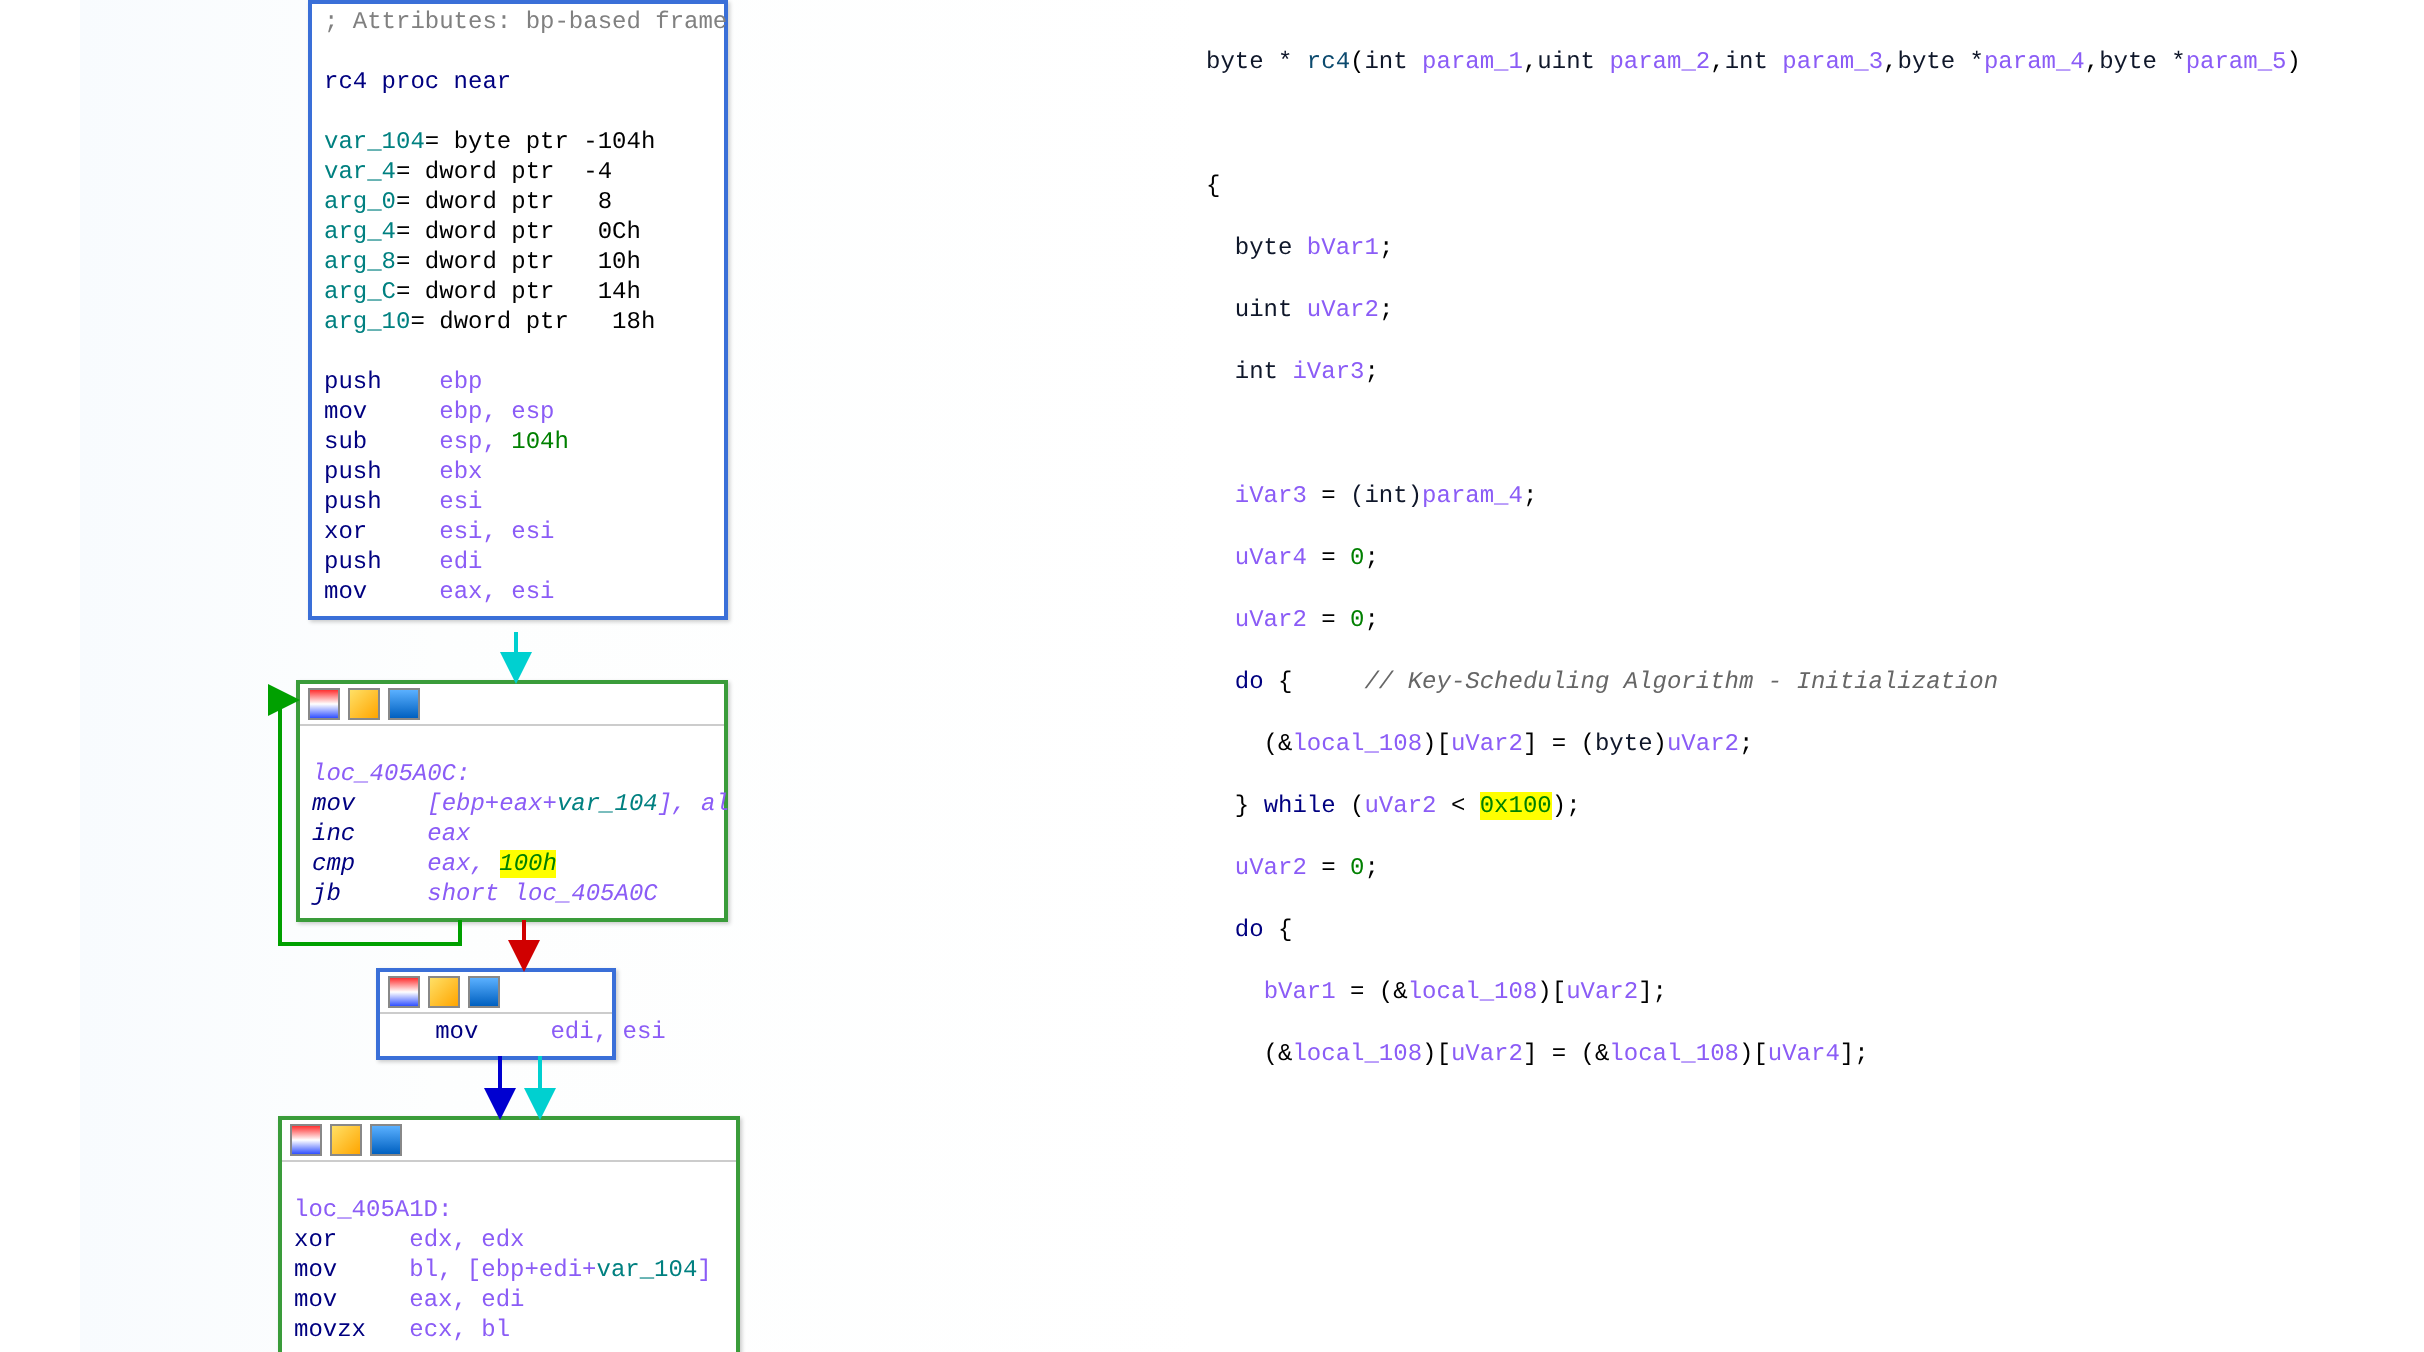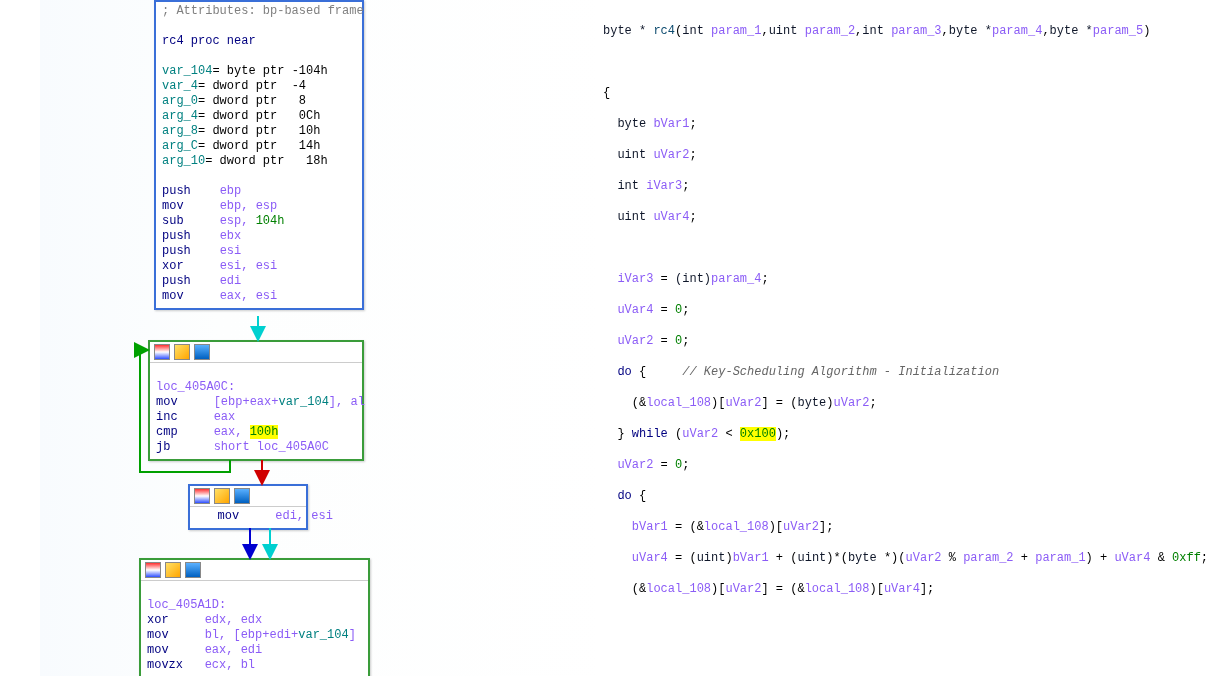--- a/index.html
+++ b/index.html
@@ -92,21 +92,21 @@
 <span class="c-blue">push</span>    <span class="c-var">ebp</span>
 <span class="c-blue">mov</span>     <span class="c-var">ebp, esp</span>
 <span class="c-blue">sub</span>     <span class="c-var">esp, </span><span class="c-num">104h</span>
 <span class="c-blue">push</span>    <span class="c-var">ebx</span>
 <span class="c-blue">push</span>    <span class="c-var">esi</span>
 <span class="c-blue">xor</span>     <span class="c-var">esi, esi</span>
 <span class="c-blue">push</span>    <span class="c-var">edi</span>
 <span class="c-blue">mov</span>     <span class="c-var">eax, esi</span></div>
   </div>
 
-  <div class="node green-border" style="left:108px; top:340px; width:216px;">
+  <div class="node green-border" style="left:108px; top:340px; width:216px;font-style:italic;">
     <div class="icon-bar">
       <span class="icon ic1"></span>
       <span class="icon ic2"></span>
       <span class="icon ic3"></span>
     </div>
     <div class="node-inner">
 <span class="c-var">loc_405A0C:</span>
 <span class="c-blue">mov</span>     <span class="c-var">[ebp+eax+</span><span class="c-teal">var_104</span><span class="c-var">], al</span>
 <span class="c-blue">inc</span>     <span class="c-var">eax</span>
 <span class="c-blue">cmp</span>     <span class="c-var">eax, </span><span class="c-num hl">100h</span>
@@ -159,32 +159,30 @@
   </svg>
 </div>
 
 <div class="right-pane">
 <div><span class="c-red">byte * </span><span class="c-fn">rc4</span>(<span class="c-red">int </span><span class="c-var">param_1</span>,<span class="c-red">uint </span><span class="c-var">param_2</span>,<span class="c-red">int </span><span class="c-var">param_3</span>,<span class="c-red">byte *</span><span class="c-var">param_4</span>,<span class="c-red">byte *</span><span class="c-var">param_5</span>)</div>
 <div> </div>
 <div>{</div>
 <div>  <span class="c-red">byte </span><span class="c-var">bVar1</span>;</div>
 <div>  <span class="c-red">uint </span><span class="c-var">uVar2</span>;</div>
 <div>  <span class="c-red">int </span><span class="c-var">iVar3</span>;</div>
-<div>  <span class="c-red">uint </span><span class="c-var">uVar4</span>;</div>
 <div> </div>
 <div>  <span class="c-var">iVar3</span> = <span class="c-red">(int)</span><span class="c-var">param_4</span>;</div>
 <div>  <span class="c-var">uVar4</span> = <span class="c-green">0</span>;</div>
 <div>  <span class="c-var">uVar2</span> = <span class="c-green">0</span>;</div>
 <div>  <span class="c-blue">do</span> {     <span class="c-text">// Key-Scheduling Algorithm - Initialization</span></div>
 <div>    (&amp;<span class="c-var">local_108</span>)[<span class="c-var">uVar2</span>] = (<span class="c-red">byte</span>)<span class="c-var">uVar2</span>;</div>
 <div>  } <span class="c-blue">while</span> (<span class="c-var">uVar2</span> &lt; <span class="c-green hl">0x100</span>);</div>
 <div>  <span class="c-var">uVar2</span> = <span class="c-green">0</span>;</div>
 <div>  <span class="c-blue">do</span> {</div>
 <div>    <span class="c-var">bVar1</span> = (&amp;<span class="c-var">local_108</span>)[<span class="c-var">uVar2</span>];</div>
-<div>    <span class="c-var">uVar4</span> = (<span class="c-red">uint</span>)<span class="c-var">bVar1</span> + (<span class="c-red">uint</span>)*(<span class="c-red">byte </span>*)(<span class="c-var">uVar2</span> % <span class="c-var">param_2</span> + <span class="c-var">param_1</span>) + <span class="c-var">uVar4</span> &amp; <span class="c-green">0xff</span>;</div>
 <div>    (&amp;<span class="c-var">local_108</span>)[<span class="c-var">uVar2</span>] = (&amp;<span class="c-var">local_108</span>)[<span class="c-var">uVar4</span>];</div>
 
 
 
 
 
 
 
 
 

